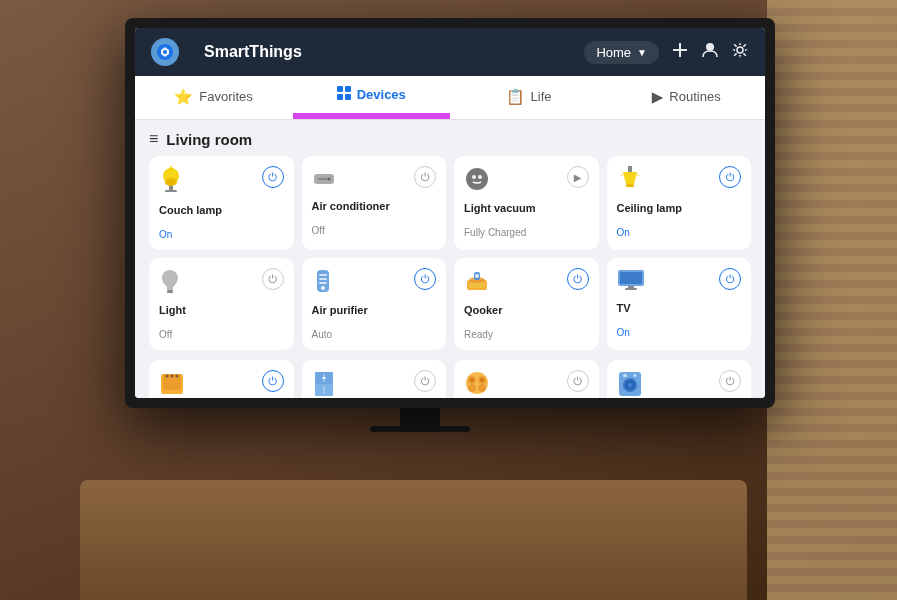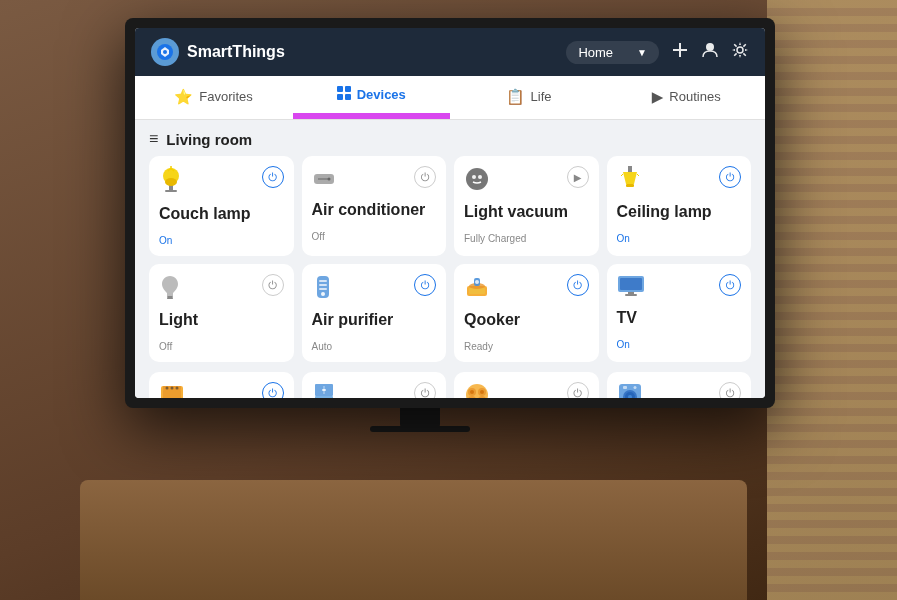--- a/index.html
+++ b/index.html
@@ -63,21 +63,21 @@
       display: flex;
       align-items: center;
       padding: 0 16px;
       height: 48px;
       flex-shrink: 0;
     }
 
     .logo-area {
       display: flex;
       align-items: center;
-      gap: 8px;
+      gap: 25px;
     }
 
     .logo-icon {
       width: 28px;
       height: 28px;
       background: #5b9bd5;
       border-radius: 50%;
       display: flex;
       align-items: center;
       justify-content: center;
@@ -91,21 +91,21 @@
     }
 
     .header-spacer { flex: 1; }
 
     .home-selector {
       display: flex;
       align-items: center;
       background: rgba(255,255,255,0.1);
       border-radius: 20px;
       padding: 4px 12px;
-      gap: 24px;
+      gap: 6px;
       color: white;
       font-size: 13px;
     }
 
     .header-icons {
       display: flex;
       align-items: center;
       gap: 12px;
       margin-left: 12px;
     }
@@ -233,21 +233,21 @@
       align-items: center;
       justify-content: center;
       font-size: 10px;
       color: #888;
       cursor: pointer;
       background: white;
       flex-shrink: 0;
     }
 
     .device-name {
-      font-size: 16px;
+      font-size: 11px;
       font-weight: 600;
       color: #222;
       line-height: 1.2;
     }
 
     .device-status {
       font-size: 10px;
       color: #888;
       margin-top: 12px;
     }

